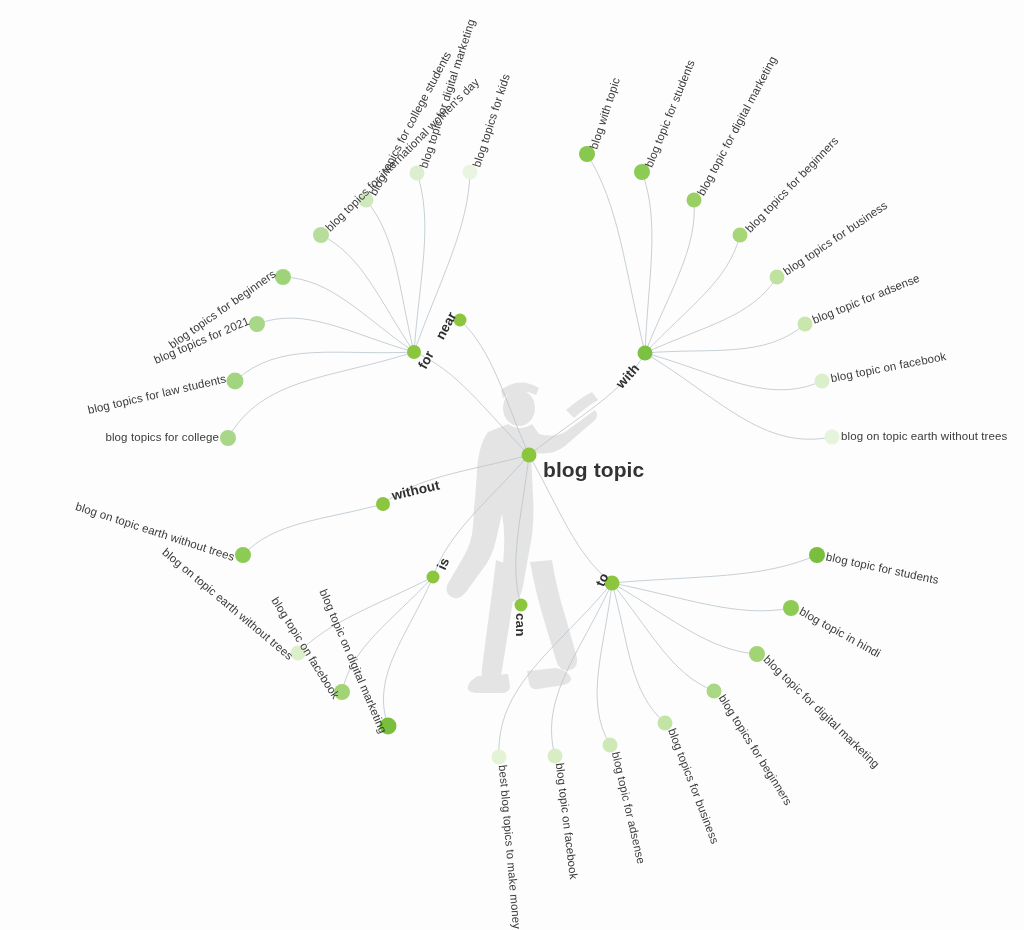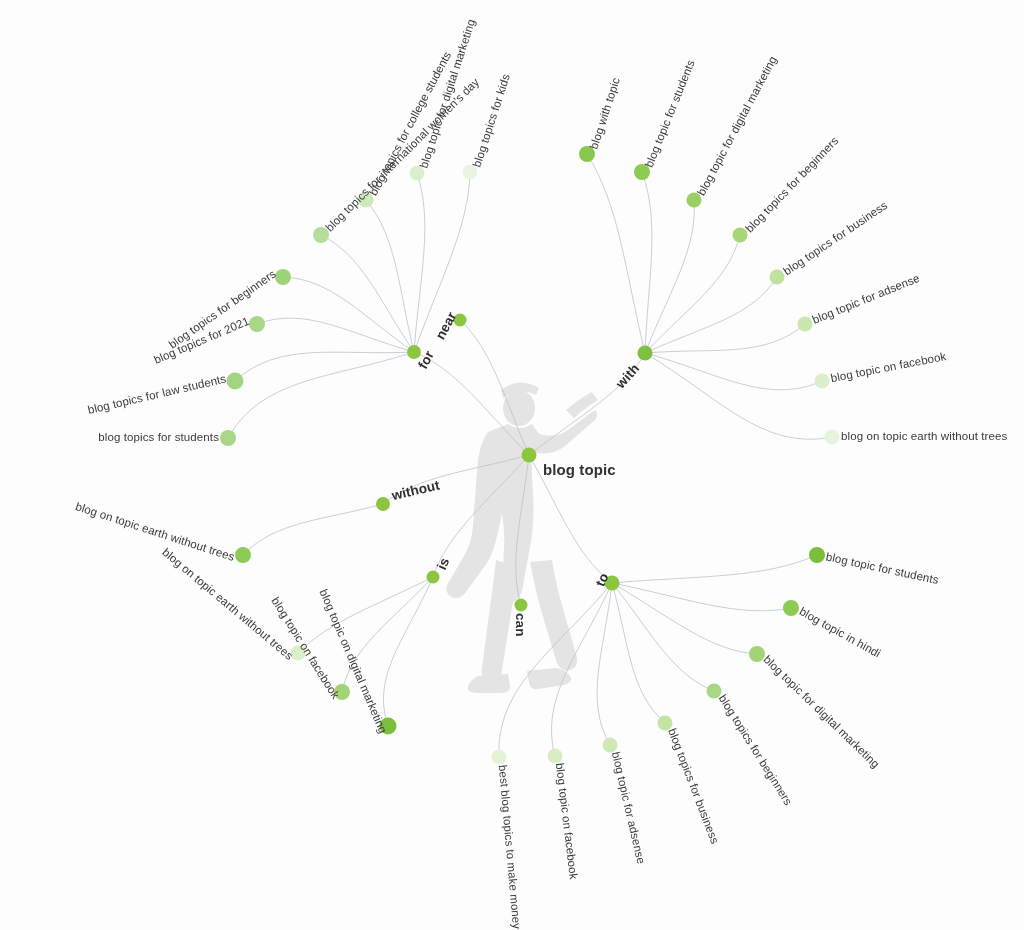--- a/index.html
+++ b/index.html
@@ -44,21 +44,21 @@
     letter-spacing: 0.1px;
     line-height: 1;
   }
   .label.hub {
     font-weight: bold;
     font-size: 13.5px;
     color: #2f2f2f;
   }
   .label.center {
     font-weight: bold;
-    font-size: 15px;
+    font-size: 21px;
     color: #333333;
   }
   .lbl-r { transform-origin: left center; }
   .lbl-l { transform-origin: right center; }
 </style>
 </head>
 <body>
 
 <div id="canvas">
 
@@ -141,21 +141,21 @@
       <div class="label  lbl-r" style="left: 373px; top: 195px; transform: translate(0px, -50%) rotate(-62deg);">blog topics for college students</div>
       <div class="node" style="left: 321px; top: 235px; width: 16px; height: 16px; background: rgb(182, 221, 155);"></div>
       <div class="label  lbl-r" style="left: 328px; top: 230px; transform: translate(0px, -50%) rotate(-45deg);">blog topics for international women's day</div>
       <div class="node" style="left: 283px; top: 277px; width: 16px; height: 16px; background: rgb(158, 211, 119);"></div>
       <div class="label  lbl-l" style="left: 275px; top: 273px; transform: translate(-100%, -50%) rotate(-35deg);">blog topics for beginners</div>
       <div class="node" style="left: 257px; top: 324px; width: 16px; height: 16px; background: rgb(168, 215, 135);"></div>
       <div class="label  lbl-l" style="left: 249px; top: 321px; transform: translate(-100%, -50%) rotate(-23deg);">blog topics for 2021</div>
       <div class="node" style="left: 235px; top: 381px; width: 17px; height: 17px; background: rgb(163, 213, 129);"></div>
       <div class="label  lbl-l" style="left: 226px; top: 379px; transform: translate(-100%, -50%) rotate(-13deg);">blog topics for law students</div>
       <div class="node" style="left: 228px; top: 438px; width: 16px; height: 16px; background: rgb(168, 215, 135);"></div>
-      <div class="label  lbl-l" style="left: 219px; top: 438px; transform: translate(-100%, -50%) rotate(0deg);">blog topics for students</div>
+      <div class="label  lbl-l" style="left: 219px; top: 438px; transform: translate(-100%, -50%) rotate(0deg);">blog topics for college</div>
       <div class="node" style="left: 414px; top: 352px; width: 14px; height: 14px; background: rgb(140, 198, 63);"></div>
       <div class="label hub lbl-r" style="left: 422px; top: 368px; transform: translate(0px, -50%) rotate(-62deg);">for</div>
       <div class="node" style="left: 460px; top: 320px; width: 13px; height: 13px; background: rgb(140, 198, 63);"></div>
       <div class="label hub lbl-l" style="left: 453px; top: 313px; transform: translate(-100%, -50%) rotate(-62deg);">near</div>
       <div class="node" style="left: 587px; top: 154px; width: 16px; height: 16px; background: rgb(136, 200, 78);"></div>
       <div class="label  lbl-r" style="left: 594px; top: 149px; transform: translate(0px, -50%) rotate(-72deg);">blog with topic</div>
       <div class="node" style="left: 642px; top: 172px; width: 16px; height: 16px; background: rgb(140, 203, 84);"></div>
       <div class="label  lbl-r" style="left: 649px; top: 167px; transform: translate(0px, -50%) rotate(-68deg);">blog topic for students</div>
       <div class="node" style="left: 694px; top: 200px; width: 15px; height: 15px; background: rgb(153, 208, 99);"></div>
       <div class="label  lbl-r" style="left: 701px; top: 195px; transform: translate(0px, -50%) rotate(-62deg);">blog topic for digital marketing</div>

